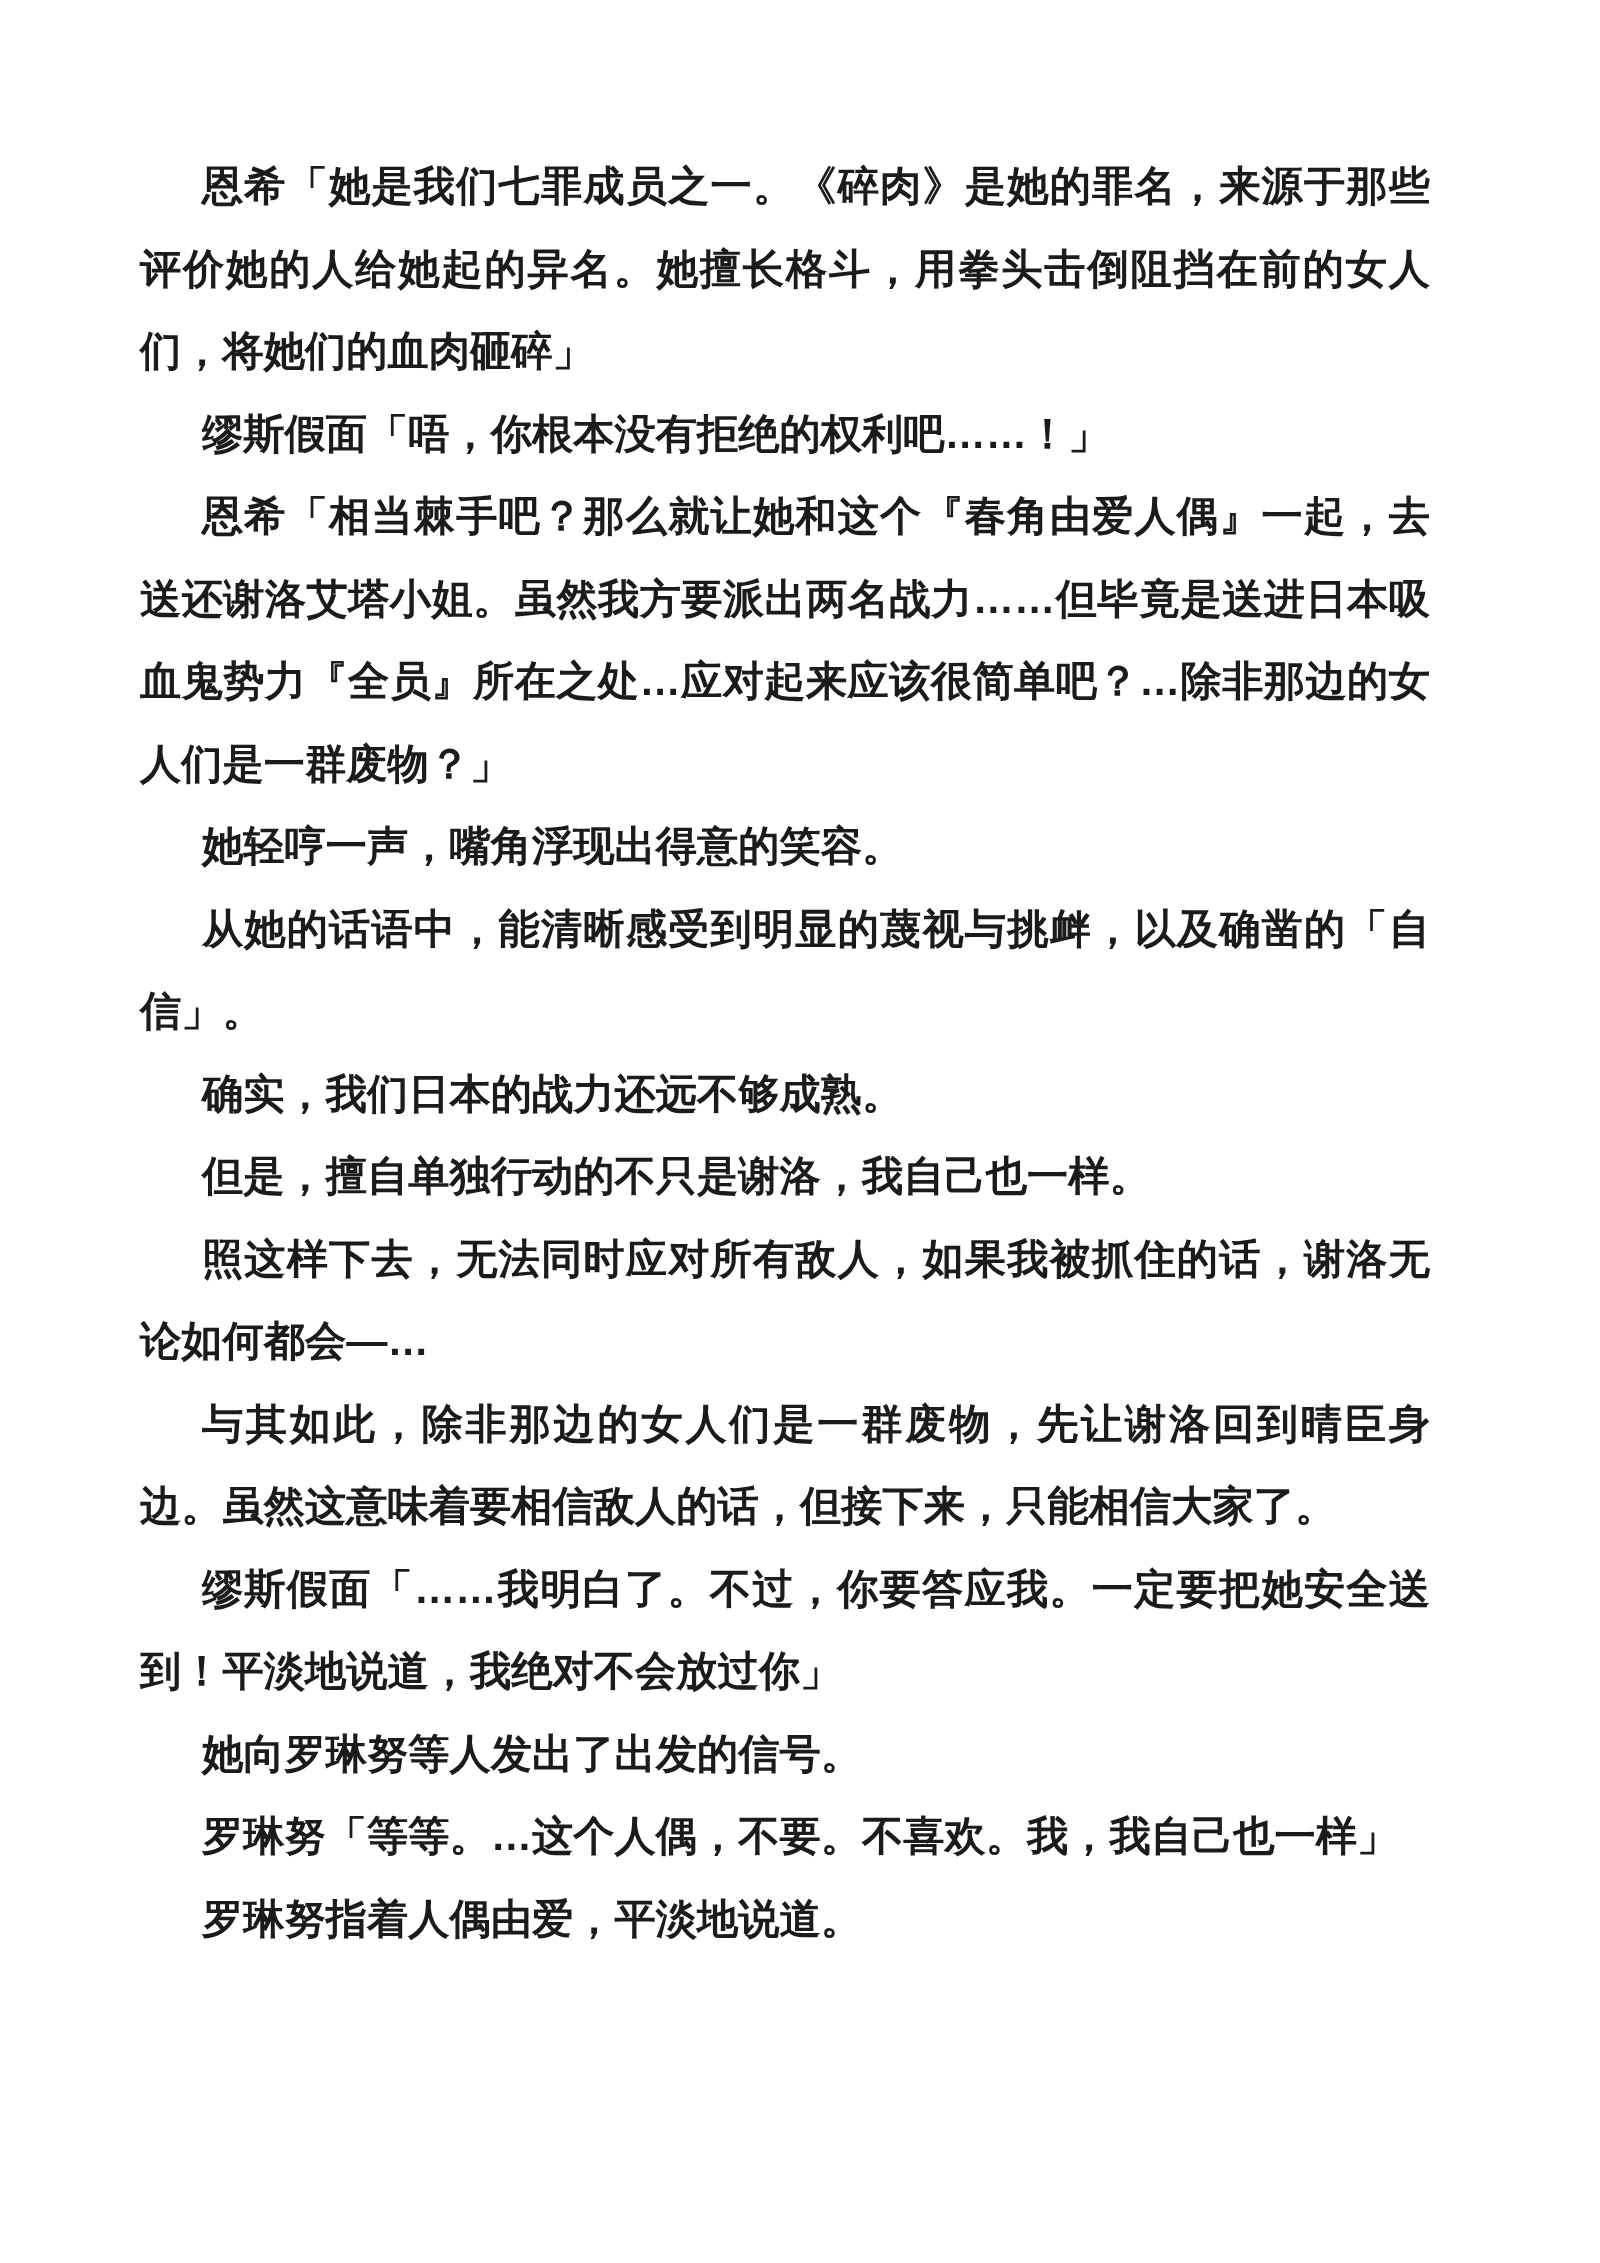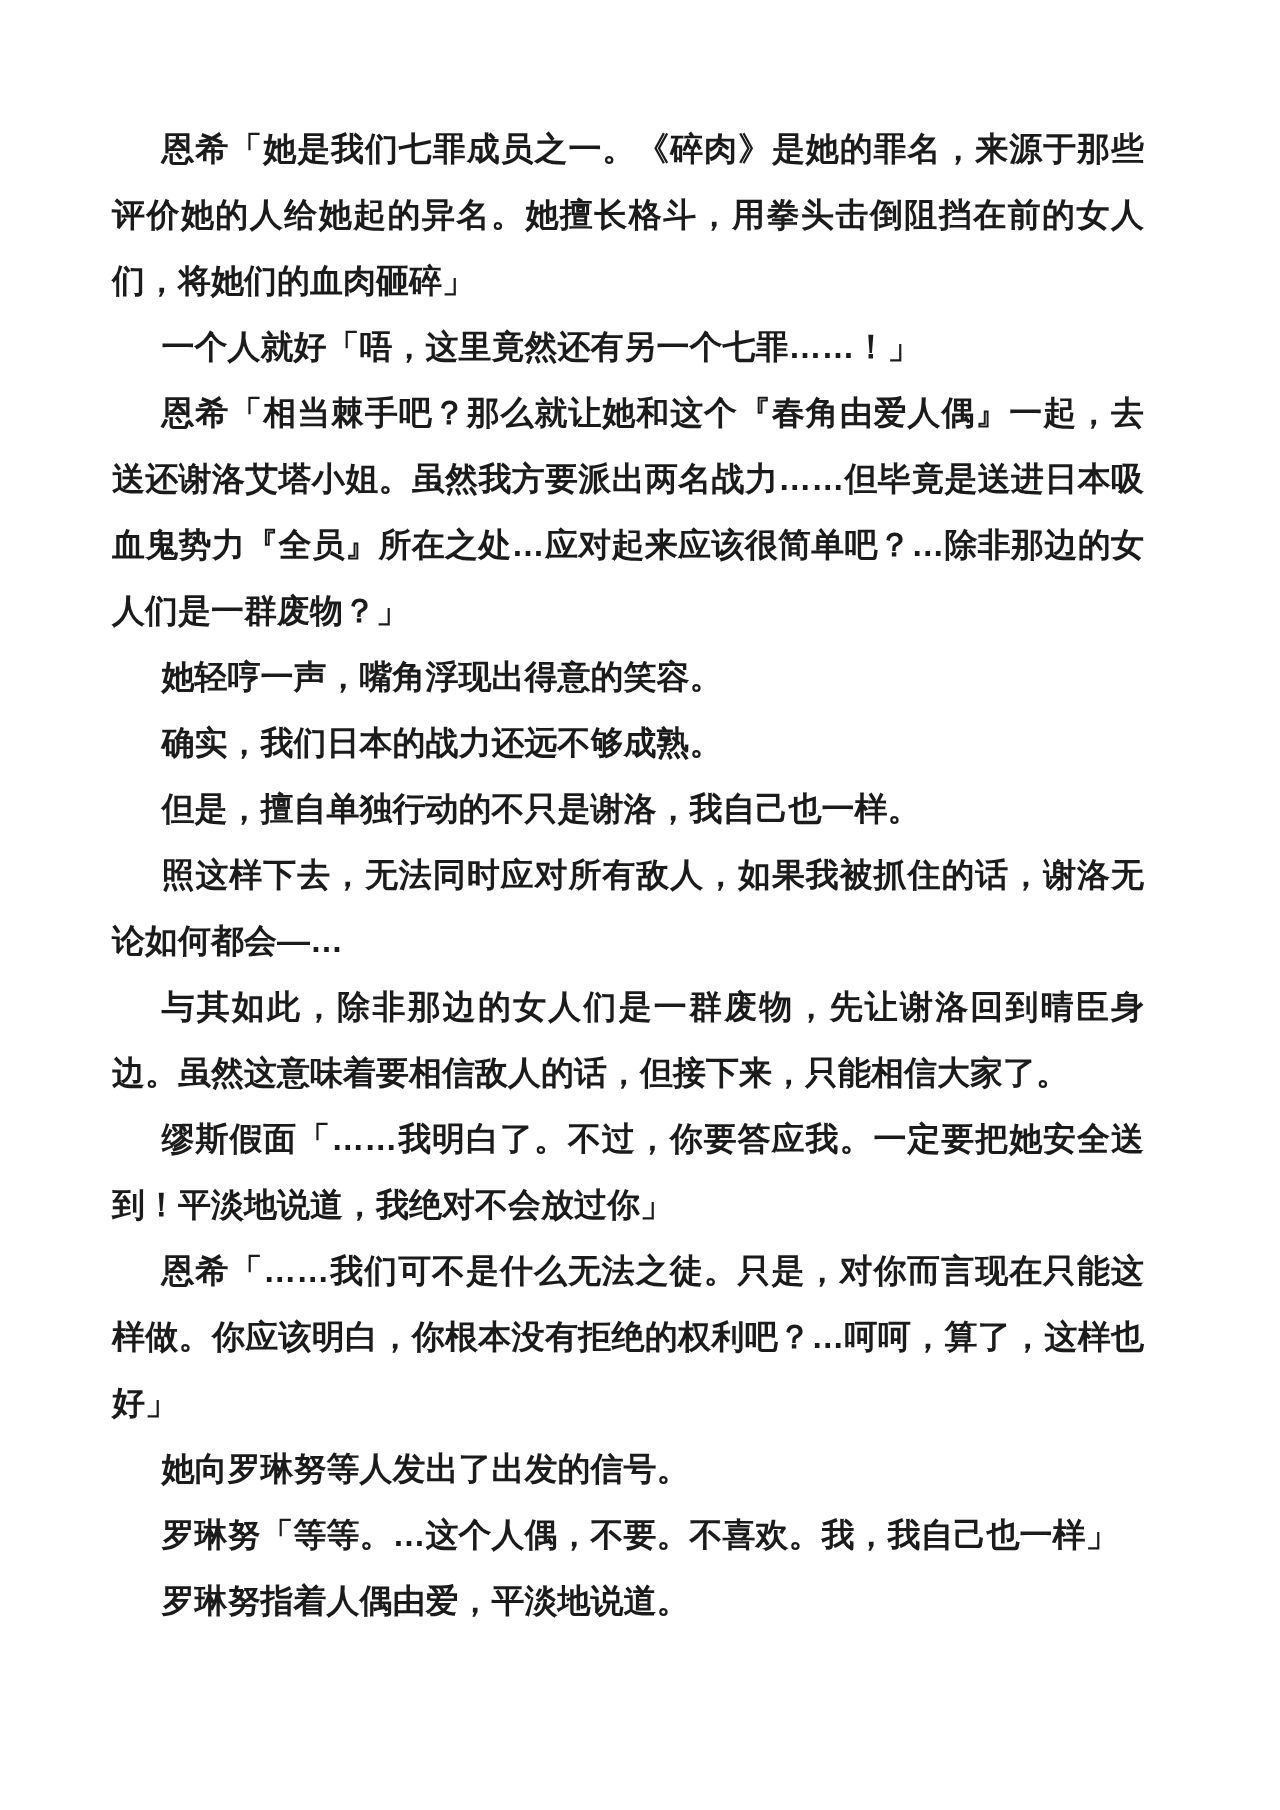--- a/index.html
+++ b/index.html
@@ -31,26 +31,26 @@
     word-break: break-all;
     overflow-wrap: anywhere;
   }
 </style>
 </head>
 <body>
 
 <main class="page">
   <div class="text-body">
       <p>恩希「她是我们七罪成员之一。《碎肉》是她的罪名，来源于那些评价她的人给她起的异名。她擅长格斗，用拳头击倒阻挡在前的女人们，将她们的血肉砸碎」</p>
-      <p>一个人就好「唔，这里竟然还有另一个七罪……！」</p>
+      <p>缪斯假面「唔，你根本没有拒绝的权利吧……！」</p>
       <p>恩希「相当棘手吧？那么就让她和这个『春角由爱人偶』一起，去送还谢洛艾塔小姐。虽然我方要派出两名战力……但毕竟是送进日本吸血鬼势力『全员』所在之处…应对起来应该很简单吧？…除非那边的女人们是一群废物？」</p>
       <p>她轻哼一声，嘴角浮现出得意的笑容。</p>
+      <p>从她的话语中，能清晰感受到明显的蔑视与挑衅，以及确凿的「自信」。</p>
       <p>确实，我们日本的战力还远不够成熟。</p>
       <p>但是，擅自单独行动的不只是谢洛，我自己也一样。</p>
       <p>照这样下去，无法同时应对所有敌人，如果我被抓住的话，谢洛无论如何都会—…</p>
       <p>与其如此，除非那边的女人们是一群废物，先让谢洛回到晴臣身边。虽然这意味着要相信敌人的话，但接下来，只能相信大家了。</p>
       <p>缪斯假面「……我明白了。不过，你要答应我。一定要把她安全送到！平淡地说道，我绝对不会放过你」</p>
-      <p>恩希「……我们可不是什么无法之徒。只是，对你而言现在只能这样做。你应该明白，你根本没有拒绝的权利吧？…呵呵，算了，这样也好」</p>
       <p>她向罗琳努等人发出了出发的信号。</p>
       <p>罗琳努「等等。…这个人偶，不要。不喜欢。我，我自己也一样」</p>
       <p>罗琳努指着人偶由爱，平淡地说道。</p>
     </div>
 </main>
 
 </body></html>

